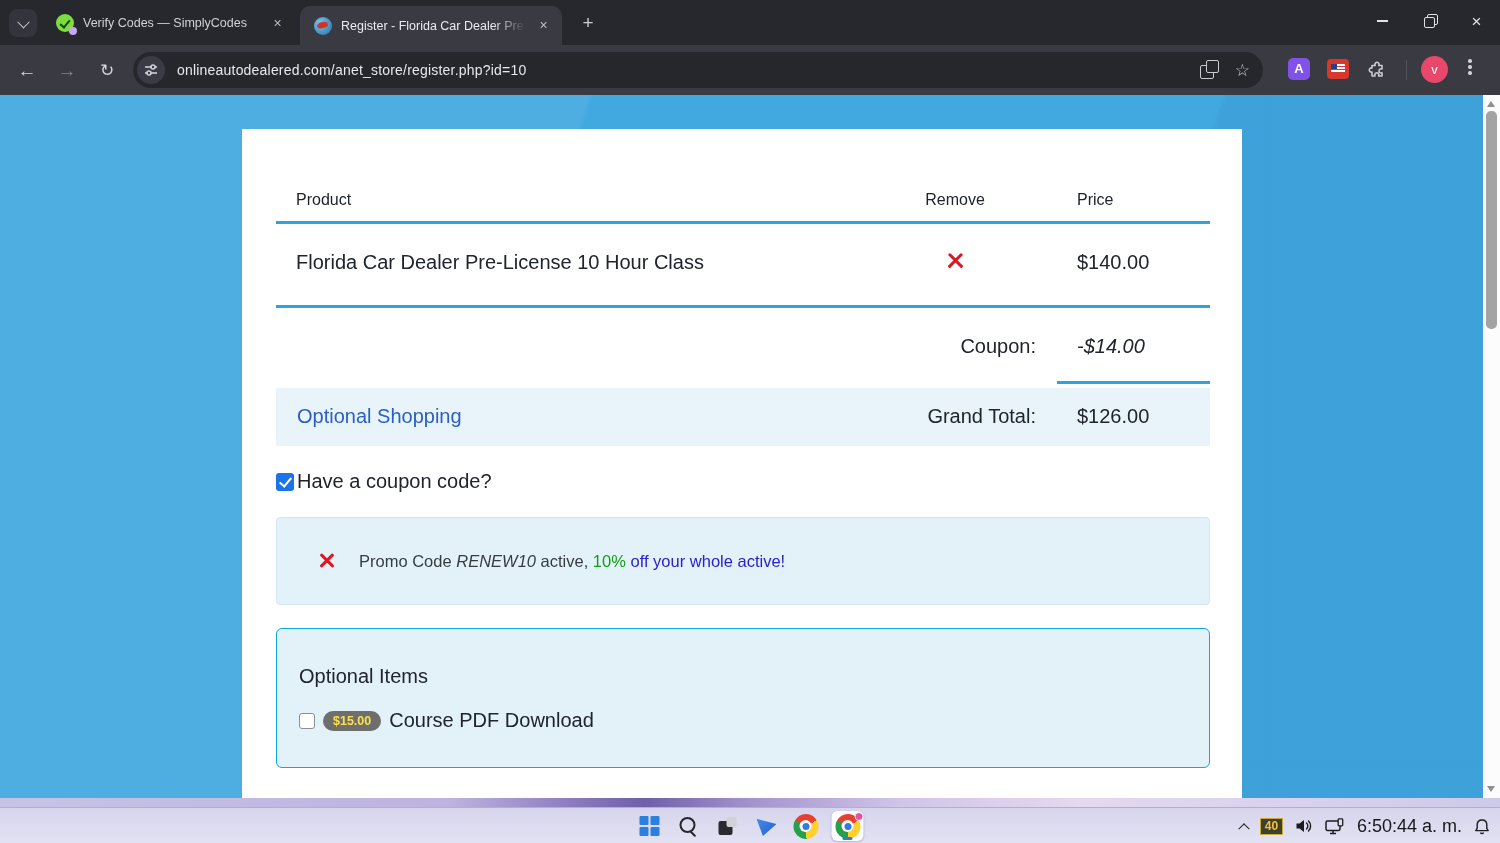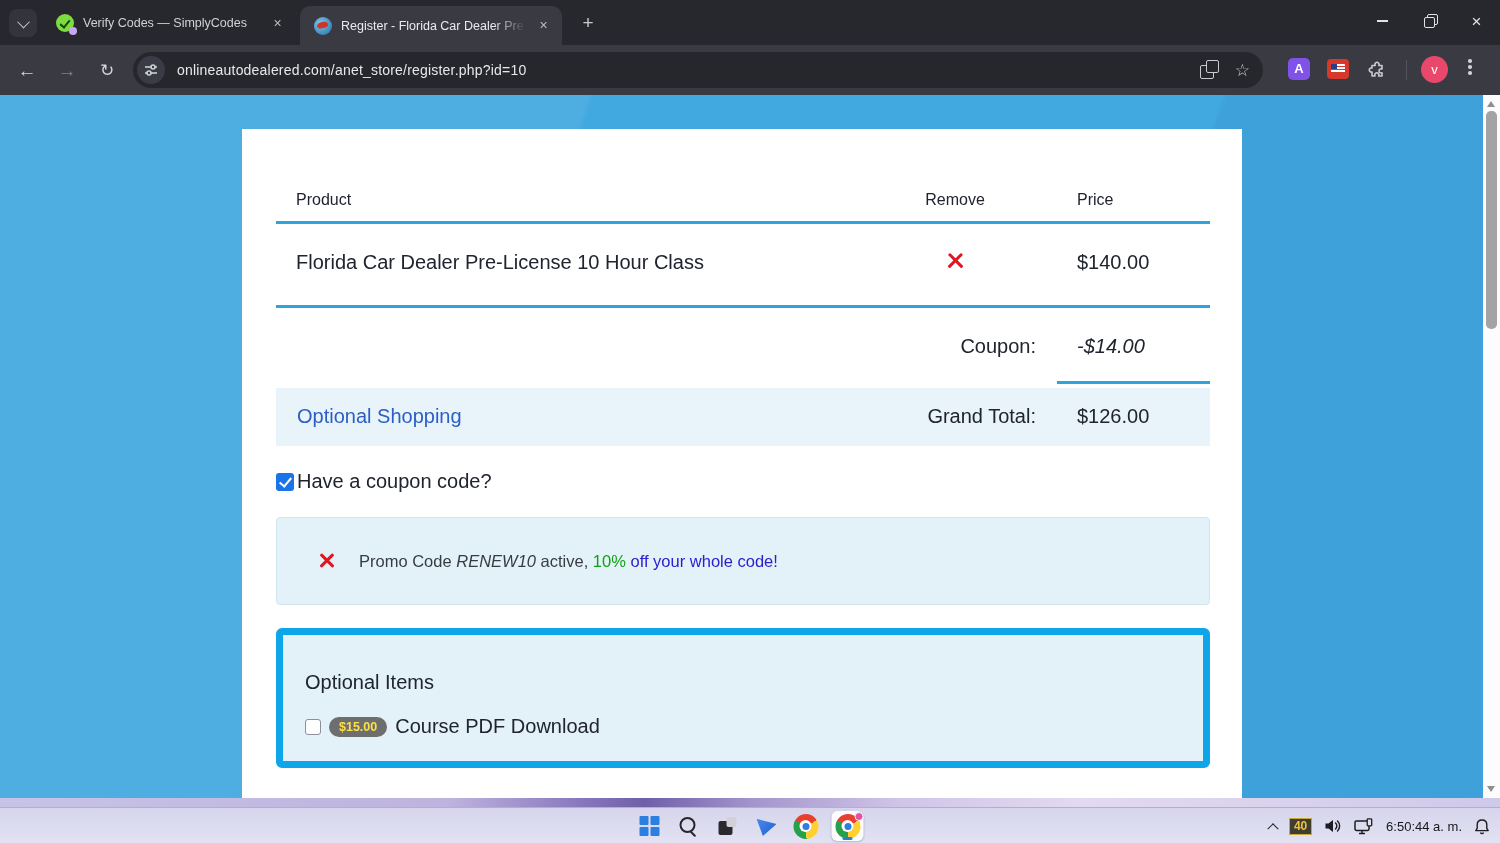--- a/index.html
+++ b/index.html
@@ -90,21 +90,21 @@
   .xmark::before { transform:rotate(45deg); } .xmark::after { transform:rotate(-45deg); }
 
   .promo-box { position:absolute; left:34px; top:388px; width:934px; height:88px; border-radius:4px; background:#e3f1f9; border:1px solid #d2e6f1; }
   .promo-x { position:absolute; left:41px; top:34px; width:18px; height:18px; }
   .promo-x::before, .promo-x::after { width:18px; height:3.2px; top:7px; }
   .promo-text { position:absolute; left:82px; top:34px; font-size:16.5px; color:#373c42; }
   .promo-code { font-style:italic; }
   .promo-pct { color:#12a019; }
   .promo-suffix { color:#2a20cf; }
 
-  .opt-box { position:absolute; left:34px; top:499px; width:934px; height:140px; border-radius:6px; background:#e3f1f9; border:7px solid #0ea5e9; }
+  .opt-box { position:absolute; left:34px; top:499px; width:934px; height:140px; border-radius:6px; background:#e3f1f9; border:1px solid #0ea5e9; }
   .opt-title { position:absolute; left:22px; top:36px; font-size:20px; color:#20242e; }
   .opt-row { position:absolute; left:22px; top:80px; display:flex; align-items:center; gap:8px; }
   .chk-off { width:16px; height:16px; border-radius:3px; background:#fff; border:1.6px solid #8a8f98; cursor:pointer; flex:0 0 auto; }
   .price-badge { background:#6e6e6e; color:#fde047; font-size:12.5px; font-weight:bold; padding:3px 10px; border-radius:11px; }
   .opt-label { font-size:20px; color:#20242e; }
 
   
   .chat-btn { position:absolute; left:27px; top:642px; width:116px; height:52px; border-radius:26px; background:#2eb34a; display:flex; align-items:center; justify-content:center; gap:10px; cursor:pointer; box-shadow:0 2px 6px rgba(0,40,20,.25); }
   .bubble-ic { position:relative; width:22px; height:20px; border:2.6px solid #163a20; border-radius:50%; }
   .bubble-ic::after { content:''; position:absolute; left:-3px; bottom:-5px; width:0; height:0; border:5px solid transparent; border-top:7px solid #163a20; transform:rotate(32deg); }
@@ -136,21 +136,21 @@
   .chrome-logo { position:relative; width:25px; height:25px; border-radius:50%; background:conic-gradient(from -60deg, #e8402f 0 33%, #ffd02e 33% 66%, #27a04b 66% 100%); }
   .cl-white { position:absolute; inset:6.5px; background:#fff; border-radius:50%; }
   .cl-blue { position:absolute; inset:2.5px; background:#2f7de1; border-radius:50%; }
   .tb-active { width:32px; height:30px; background:#fdfdff; border-radius:6px; display:flex; align-items:center; justify-content:center; position:relative; box-shadow:0 1px 2px rgba(60,60,120,.25); }
   .tb-underline { position:absolute; bottom:1px; left:50%; transform:translateX(-50%); width:10px; height:3px; border-radius:2px; background:#2f7cd8; }
   .profile-dot { position:absolute; top:-2px; right:-3px; width:9px; height:9px; border-radius:50%; background:#e254a0; border:1.5px solid #f5f5fa; }
   .tray { position:absolute; right:10px; top:0; height:36px; display:flex; align-items:center; gap:12px; }
   .chev-up { width:8px; height:8px; border-right:1.8px solid #222228; border-bottom:1.8px solid #222228; transform:rotate(-135deg) translate(-2px,-2px); cursor:pointer; }
   .tray-badge { min-width:23px; height:17px; background:#3f3f2f; border:1px solid #caa93a; color:#f0c23c; font-size:12px; font-weight:bold; text-align:center; line-height:15px; padding:0 2px; cursor:pointer; }
   .tray-svg { cursor:pointer; display:block; }
-  .tray-time { font-size:13px; color:#17171c; cursor:pointer; white-space:nowrap; }
+  .tray-time { font-size:18px; color:#17171c; cursor:pointer; white-space:nowrap; }
 </style>
 </head>
 <body>
 
 <div class="screen">
 
   <div class="tabstrip">
     <div class="tabsearch">
       <span class="chev-down"></span>
     </div>
@@ -236,21 +236,21 @@
       <div class="cell total-label">Grand Total:</div>
       <div class="cell total-value">$126.00</div>
 
       <div class="chk-row">
         <span class="chk-on"></span>
         <span class="chk-label">Have a coupon code?</span>
       </div>
 
       <div class="promo-box">
         <span class="xmark promo-x"></span>
-        <div class="promo-text"><span>Promo Code </span><span class="promo-code">RENEW10</span><span> active, </span><span class="promo-pct">10%</span><span class="promo-suffix"> off your whole code!</span></div>
+        <div class="promo-text"><span>Promo Code </span><span class="promo-code">RENEW10</span><span> active, </span><span class="promo-pct">10%</span><span class="promo-suffix"> off your whole active!</span></div>
       </div>
 
       <div class="opt-box">
         <div class="opt-title">Optional Items</div>
         <div class="opt-row">
           <span class="chk-off"></span>
           <span class="price-badge">$15.00</span>
           <span class="opt-label">Course PDF Download</span>
         </div>
       </div>

